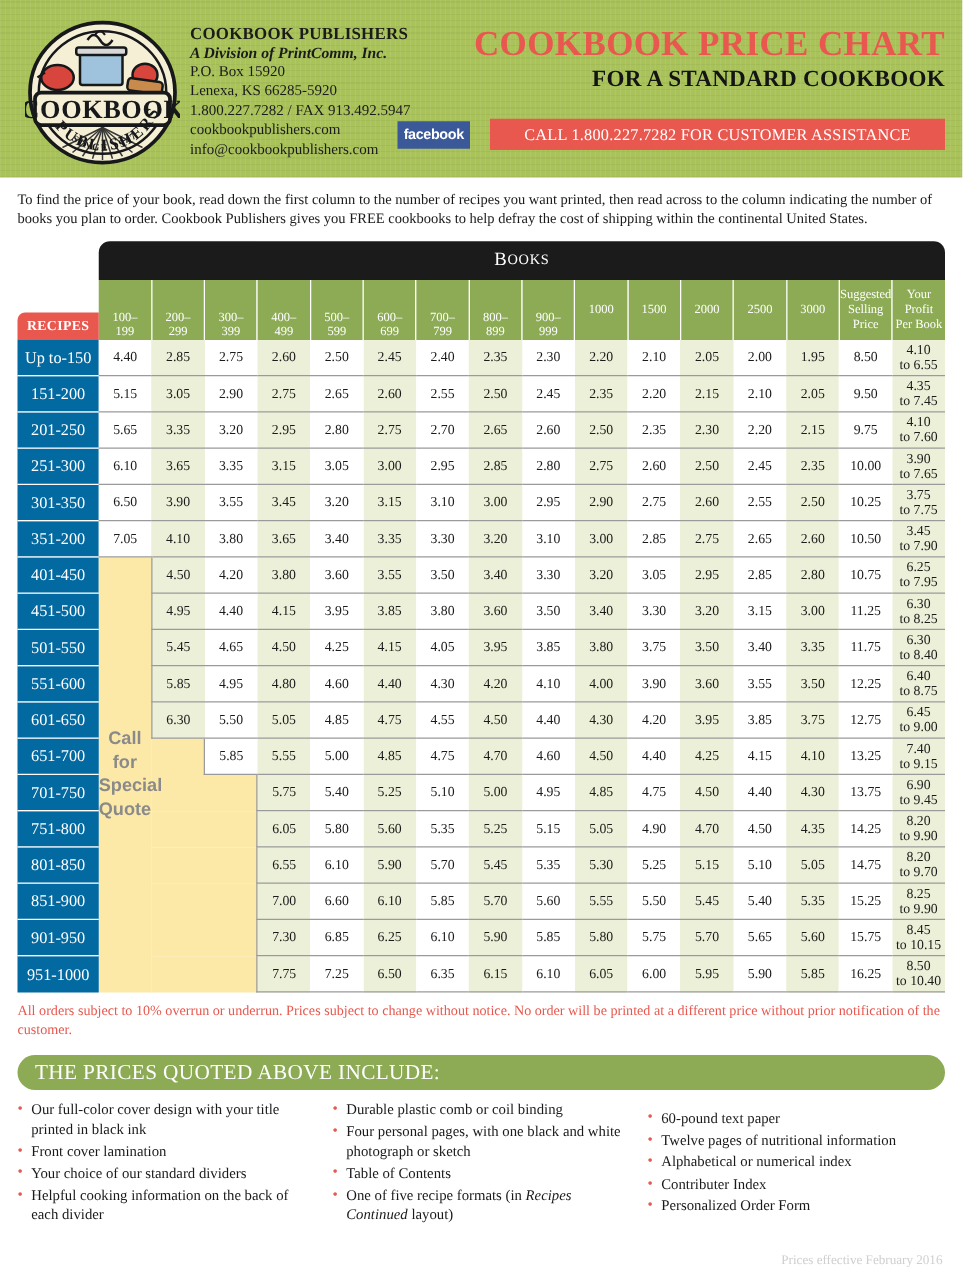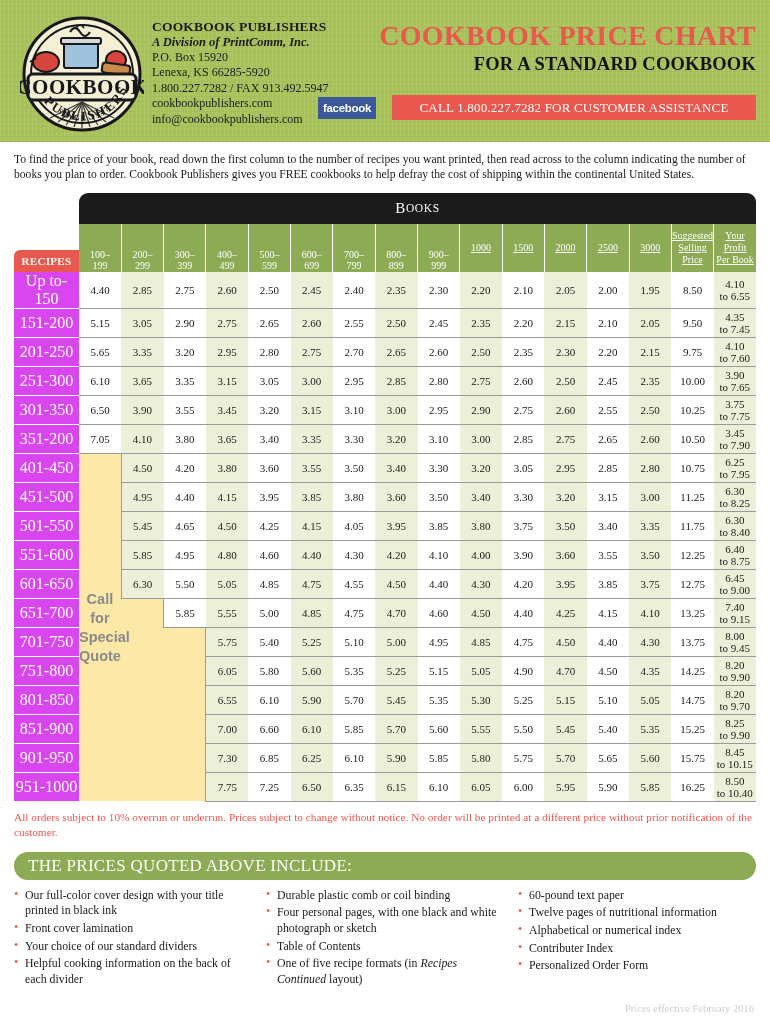--- a/index.html
+++ b/index.html
@@ -71,34 +71,34 @@
 
   table.price { border-collapse:collapse; width:100%; table-layout:fixed; }
   table.price td, table.price th { padding:0; }
 
   .hcell {
     background:#8CAB54; color:#fff; text-align:center; vertical-align:bottom;
     font-size:10px; line-height:11.6px; height:48px; padding-bottom:3px;
     border-right:1px solid #fff; font-weight:normal;
   }
   .hcell:last-child { border-right:none; }
-  .hcell.tall { vertical-align:middle; padding-bottom:0;text-decoration:underline; }
+  .hcell.tall { vertical-align:middle; padding-bottom:0; }
   .recipes-head {
     background:transparent; position:relative; width:65px; height:48px; padding:0;
   }
   .recipes-pill {
     position:absolute; left:0; bottom:0; width:65px; height:22px;
     background:#E8584F; color:#fff; border-radius:6px 0 0 0;
     display:flex; align-items:center; justify-content:center;
     font-size:11px; letter-spacing:.3px;text-align:right;
   }
 
   .rowlabel {
-    background:#d946ef; color:#fff; text-align:center;
-    font-size:16px; height:29px; border-bottom:1px solid #fff;
+    background:#0369a1; color:#fff; text-align:center;
+    font-size:13px; height:29px; border-bottom:1px solid #fff;
     width:65px;
   }
   tr:last-child .rowlabel { border-bottom:none; }
 
   td.num {
     text-align:center; font-size:11px; color:#1a1a1a; height:29px;
     border-bottom:1px solid #9a9a9a;
   }
   td.shade { background:#EDF0D8; }
   td.plain { background:#ffffff; }
@@ -117,21 +117,21 @@
   .disclaimer {
     margin:8px 14px 0 14px; color:#E8584F; font-size:11.3px; line-height:15px;
   }
 
   
   .includes-bar {
     margin:12px 14px 4px 14px; background:#8CAB54; color:#fff;
     border-radius:14px; height:28px; display:flex; align-items:center;
     padding-left:14px; font-size:17px; letter-spacing:.3px;
   }
-  .cols { display:flex; margin:8px 14px 0 14px; gap:14px; }
+  .cols { display:flex; margin:8px 14px 0 14px; gap:14px;align-items:center; }
   .col { flex:1; }
   .col ul { list-style:none; margin:0; padding:0; }
   .col li {
     position:relative; padding-left:11px; font-size:11.8px; line-height:15.6px;
     margin-bottom:2px; color:#1a1a1a;
   }
   .col li:before {
     content:"•"; position:absolute; left:0; top:-1px; color:#E8584F; font-size:12px;
   }
   .col li i { font-style:italic; }
@@ -509,21 +509,21 @@
           <td class="num plain">5.10</td>
           <td class="num shade">5.00</td>
           <td class="num plain">4.95</td>
           <td class="num shade">4.85</td>
           <td class="num plain">4.75</td>
           <td class="num shade">4.50</td>
           <td class="num plain">4.40</td>
           <td class="num shade">4.30</td>
           <td class="num plain">13.75</td>
           <td class="num shade profit">
-            <span class="p1">8.00</span>
+            <span class="p1">6.90</span>
             <span class="p2">to 9.45</span>
           </td>
         </tr>
         <tr>
           <td class="rowlabel">751-800</td>
           <td class="quote"></td>
           <td class="quote"></td>
           <td class="num shade sidesep">6.05</td>
           <td class="num plain">5.80</td>
           <td class="num shade">5.60</td>

